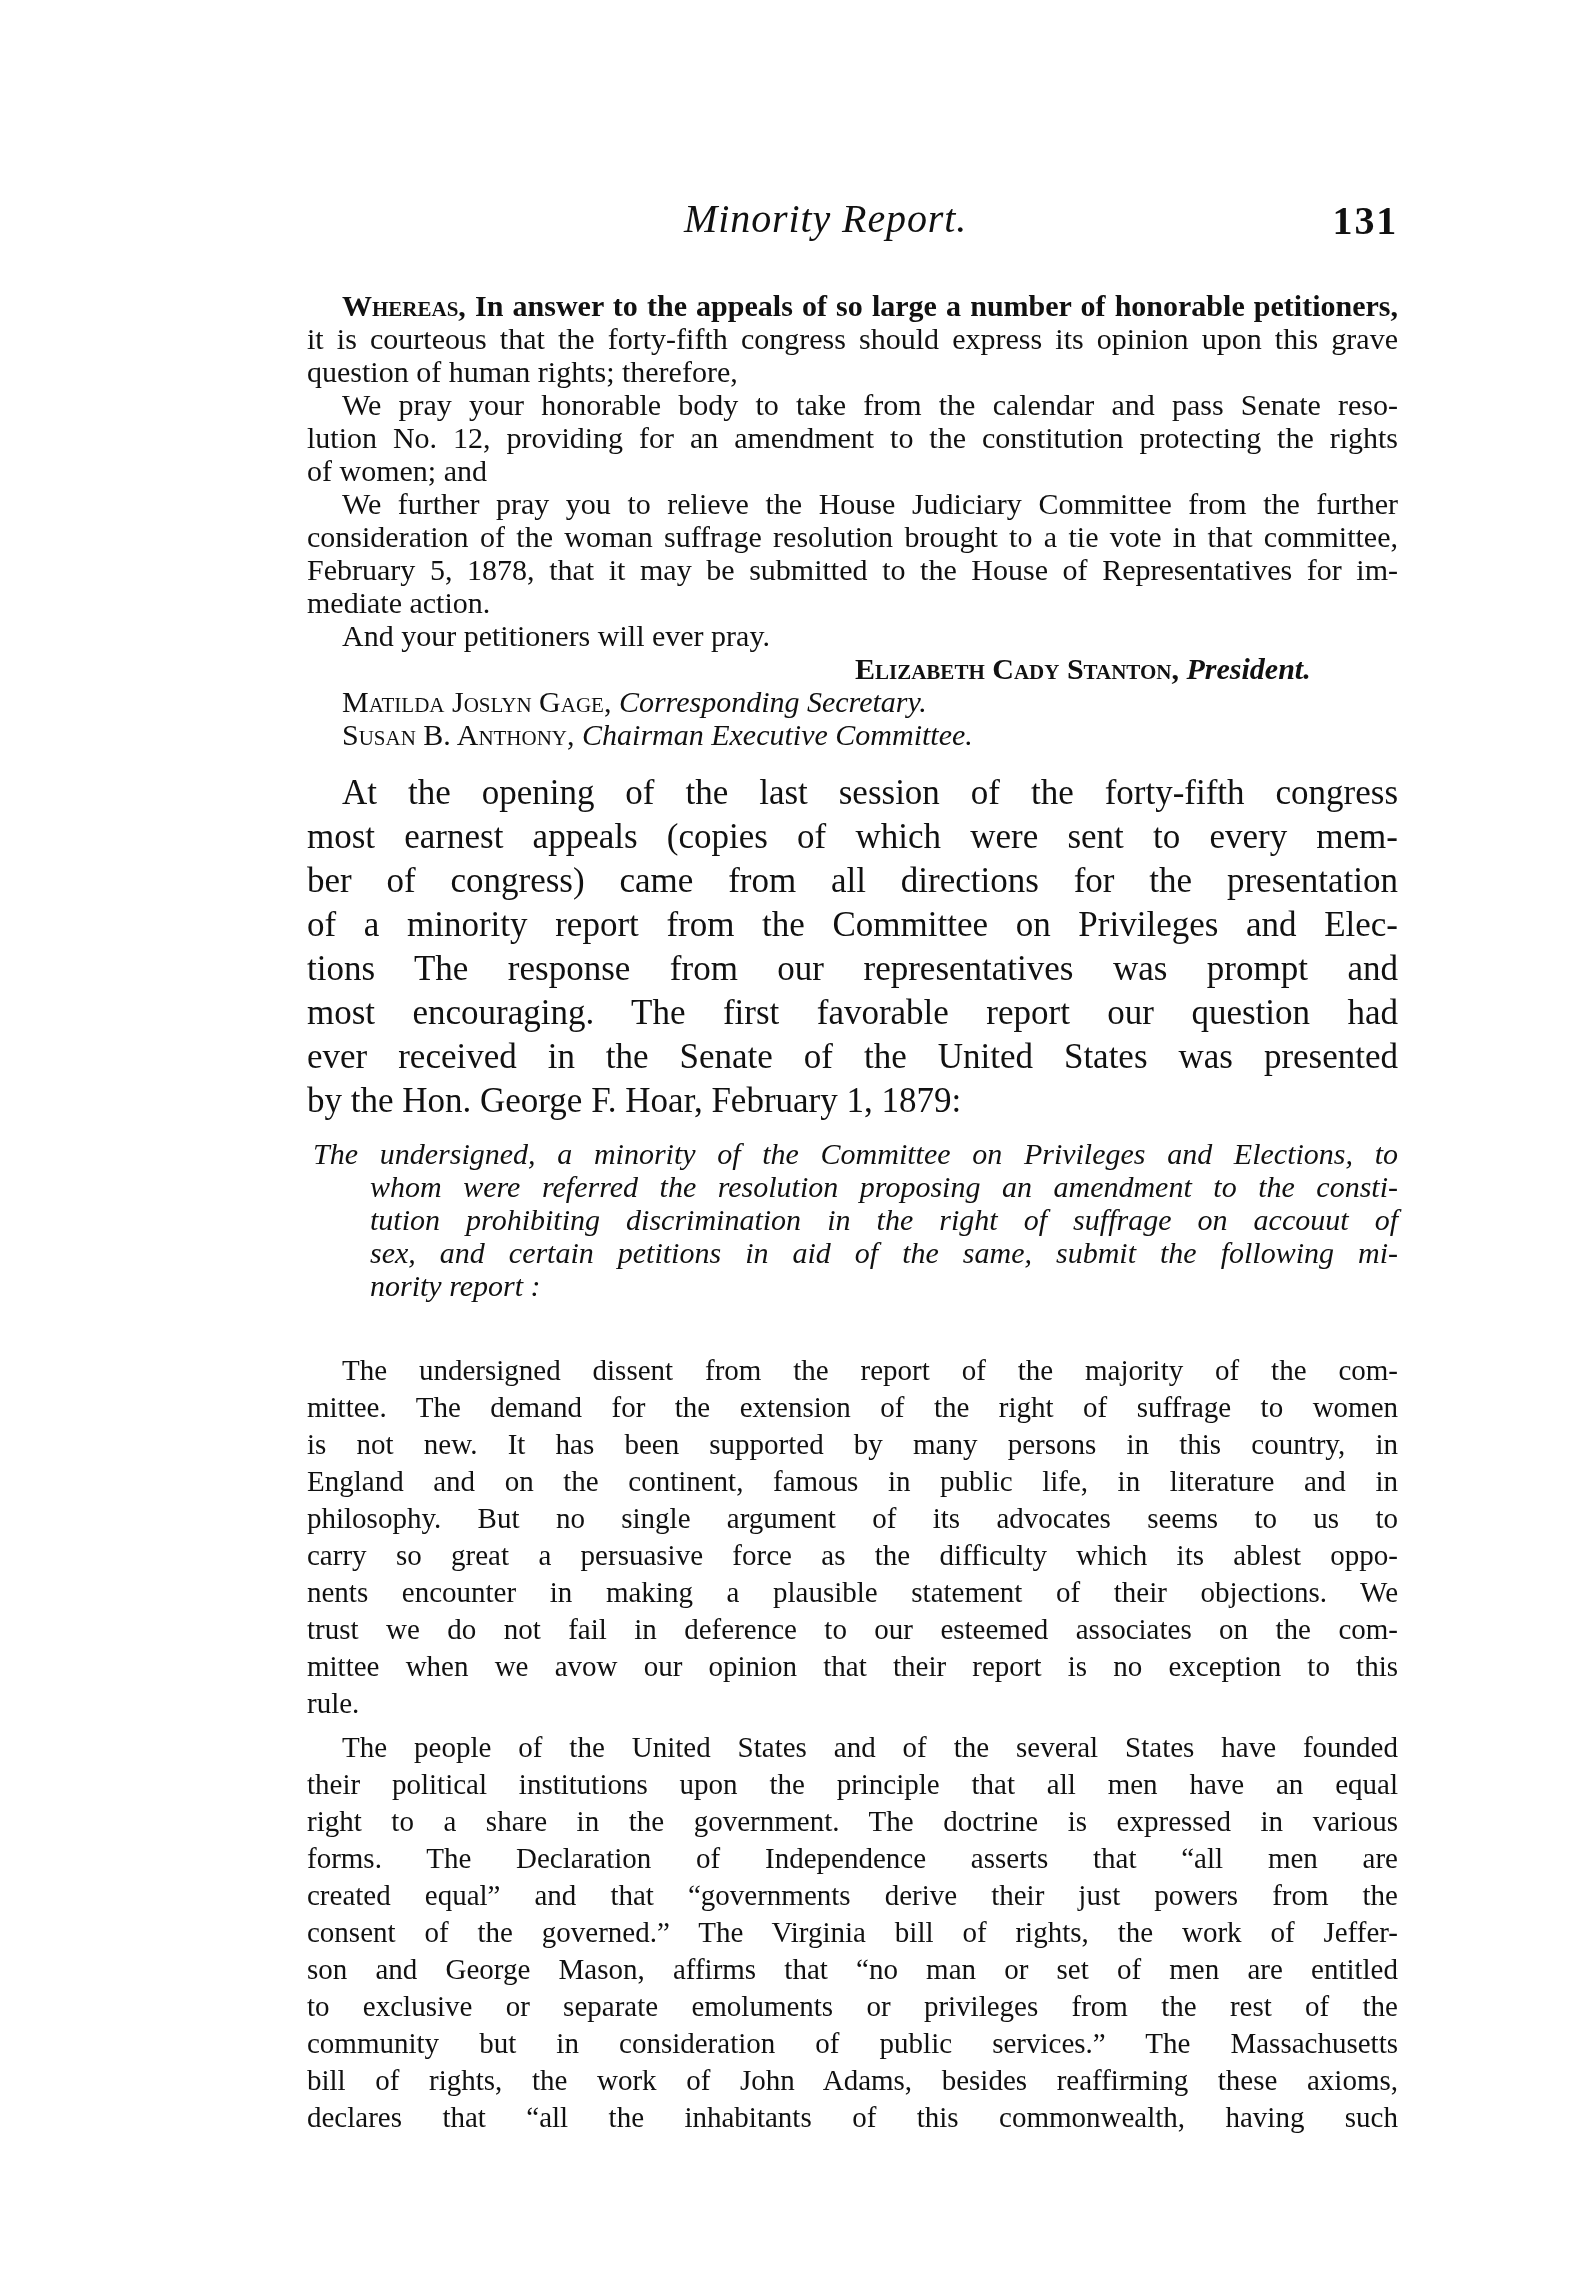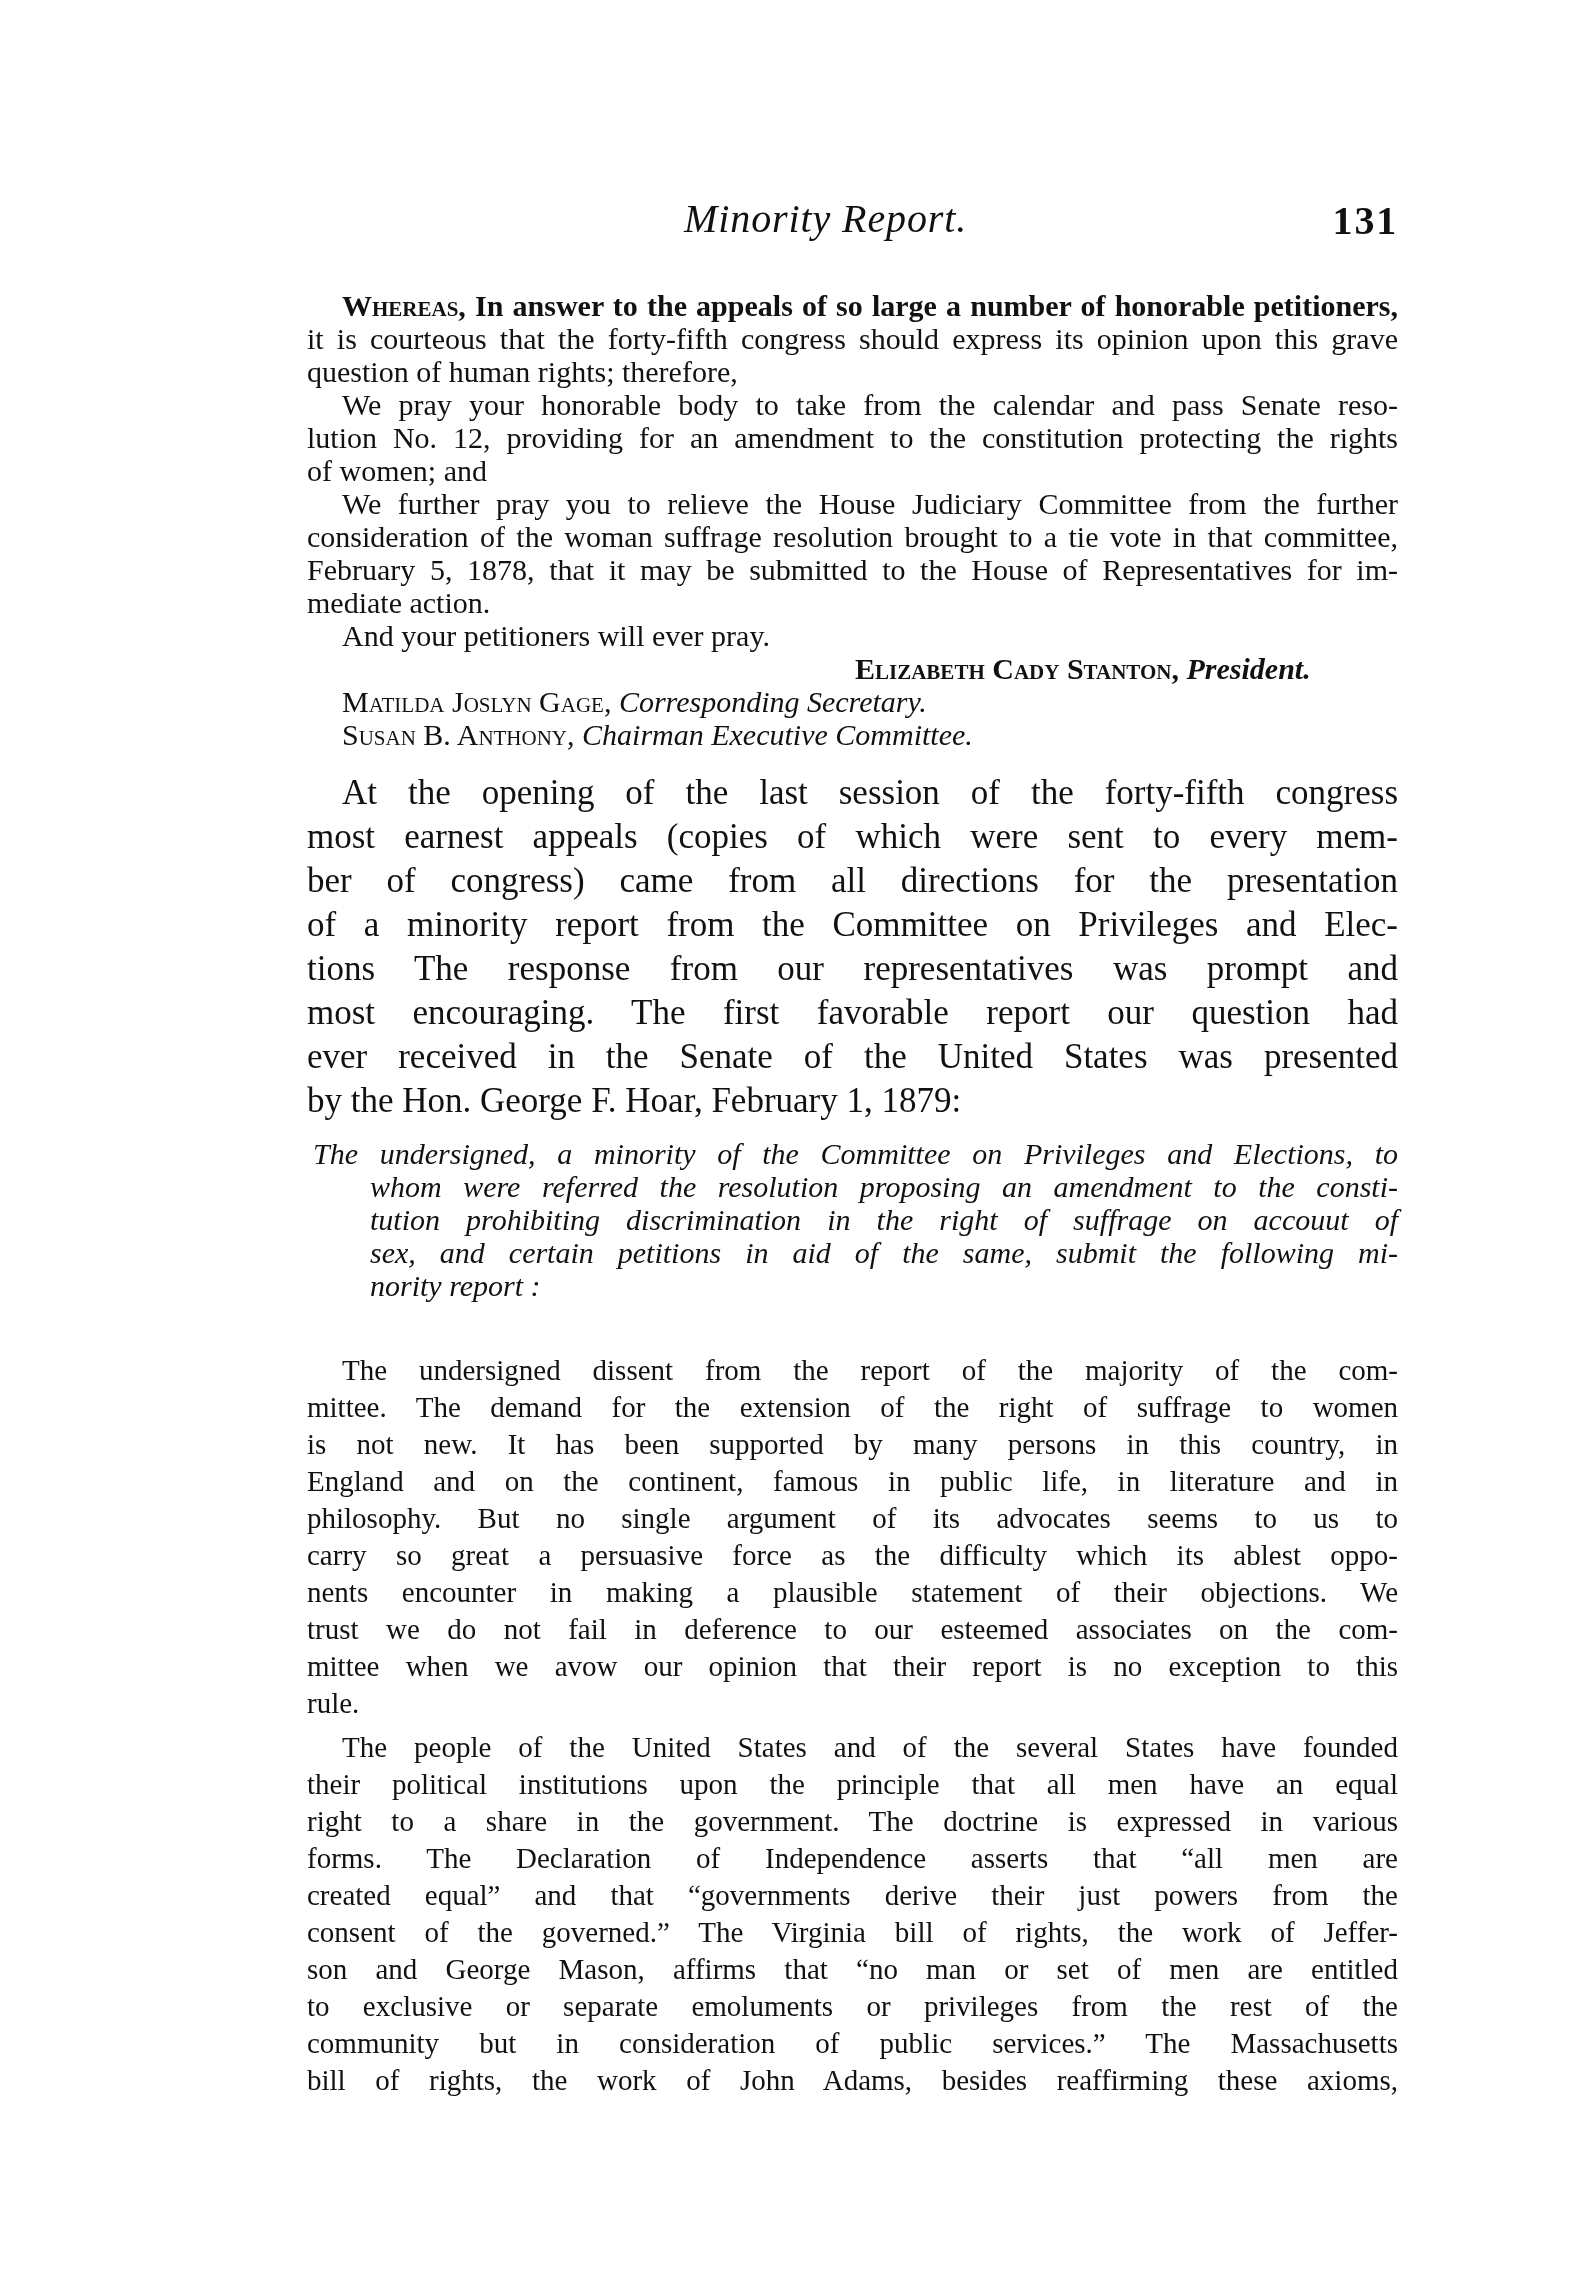--- a/index.html
+++ b/index.html
@@ -103,16 +103,17 @@
     <span class="line indent pgap">The people of the United States and of the several States have founded</span>
     <span class="line">their political institutions upon the principle that all men have an equal</span>
     <span class="line">right to a share in the government. The doctrine is expressed in various</span>
     <span class="line">forms. The Declaration of Independence asserts that “all men are</span>
     <span class="line">created equal” and that “governments derive their just powers from the</span>
     <span class="line">consent of the governed.” The Virginia bill of rights, the work of Jeffer-</span>
     <span class="line">son and George Mason, affirms that “no man or set of men are entitled</span>
     <span class="line">to exclusive or separate emoluments or privileges from the rest of the</span>
     <span class="line">community but in consideration of public services.” The Massachusetts</span>
     <span class="line">bill of rights, the work of John Adams, besides reaffirming these axioms,</span>
+    <span class="line">declares that “all the inhabitants of this commonwealth, having such</span>
   </div>
 
 </div>
 
 
 </body></html>

